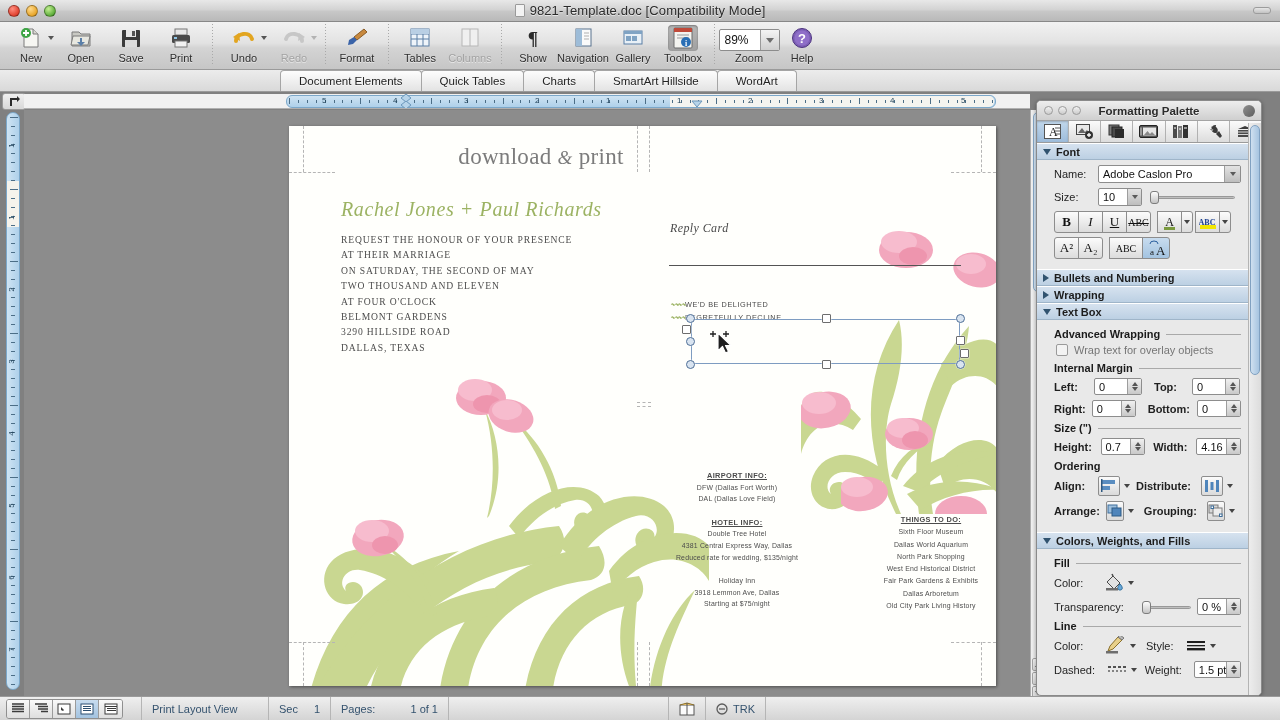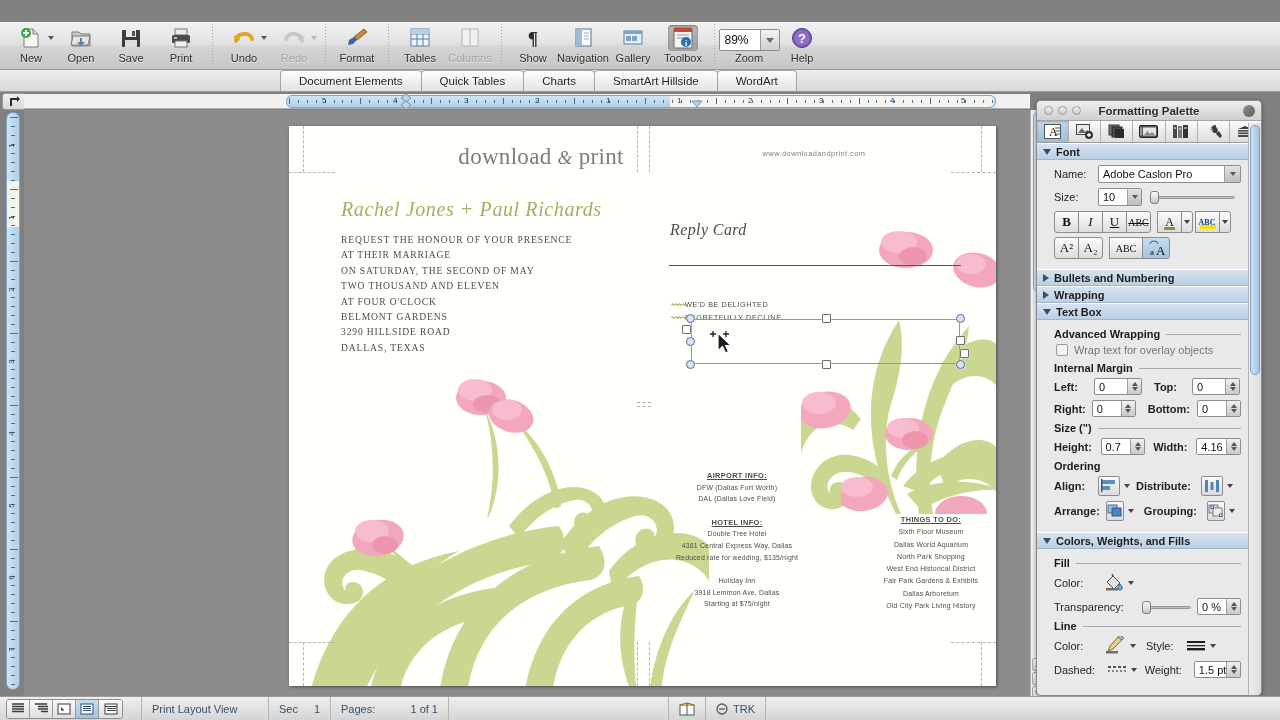--- a/index.html
+++ b/index.html
@@ -163,21 +163,21 @@
   .copy{
     position:absolute; left:355px; top:22px; width:340px; text-align:center;
     font-family:"Liberation Sans", sans-serif; font-size:7.4px; color:#7d7d7d;
     letter-spacing:.45px; line-height:12.2px;
   }
   .replyline{
     position:absolute; left:380px; top:139px; width:292px; height:1px; background:#545454;
   }
   .reply-title{
     position:absolute; left:381px; top:95px;
-    font-family:"Liberation Serif", serif; font-style:italic; font-size:16px;
+    font-family:"Liberation Serif", serif; font-style:italic; font-size:12px;
     color:#4a4a4a; letter-spacing:.4px; white-space:nowrap;
   }
   .rsvp{
     position:absolute; left:382px; top:172px;
     font-family:"Liberation Sans", sans-serif; font-size:7.3px; color:#4a4a4a;
     letter-spacing:.55px; line-height:13px;
   }
   .rsvp .sq{ display:inline-block; width:14px; color:#9cb363; font-size:8px; letter-spacing:-1px;}
 
   .accom-title{
@@ -335,20 +335,31 @@
   .vbtn.on{ background:linear-gradient(to bottom,#c8dcef,#a3c3e0); }
   .vbtn:last-child{border-right:none;}
   .stat-cell{ height:24px; display:flex; align-items:center; padding:0 10px;
     border-right:1px solid #b5b5b5; font-size:11px; color:#34526e; }
 </style>
 </head>
 <body>
 
 <div id="app">
 
+  <div class="titlebar">
+    <div class="tl-lights">
+      <div class="light l-close"></div>
+      <div class="light l-min"></div>
+      <div class="light l-zoom"></div>
+    </div>
+    <div class="tl-title">
+      <span class="tl-doc-icon"></span><span>9821-Template.doc [Compatibility Mode]</span>
+    </div>
+    <div class="tl-right"></div>
+  </div>
 
   <div class="toolbar">
 
     <div class="tbitem">
       <div class="ic">
         <svg width="24" height="24" viewBox="0 0 24 24">
           <path d="M5 3 h9 l5 5 v13 h-14 z" fill="#f6f6f2" stroke="#7b7b7b" stroke-width="1"></path>
           <path d="M14 3 v5 h5" fill="#d8d8d0" stroke="#7b7b7b" stroke-width="1"></path>
           <circle cx="7" cy="7" r="5" fill="#3da544"></circle>
           <path d="M7 4 v6 M4 7 h6" stroke="#fff" stroke-width="1.8"></path>
@@ -820,21 +831,20 @@
           <div>at their marriage</div>
           <div>on Saturday, the second of May</div>
           <div>two thousand and eleven</div>
           <div>at four o'clock</div>
           <div>Belmont Gardens</div>
           <div>3290 Hillside Road</div>
           <div>Dallas, Texas</div>
         </div>
 
       <div class="copy">
-        <div>www.downloadandprint.com</div>
       </div>
 
       <div class="reply-title">Reply Card</div>
       <div class="replyline"></div>
 
       <div class="rsvp">
         <div><span class="sq">〰〰</span><span>WE'D BE DELIGHTED</span></div>
         <div><span class="sq">〰〰</span><span>REGRETFULLY DECLINE</span></div>
       </div>
 

